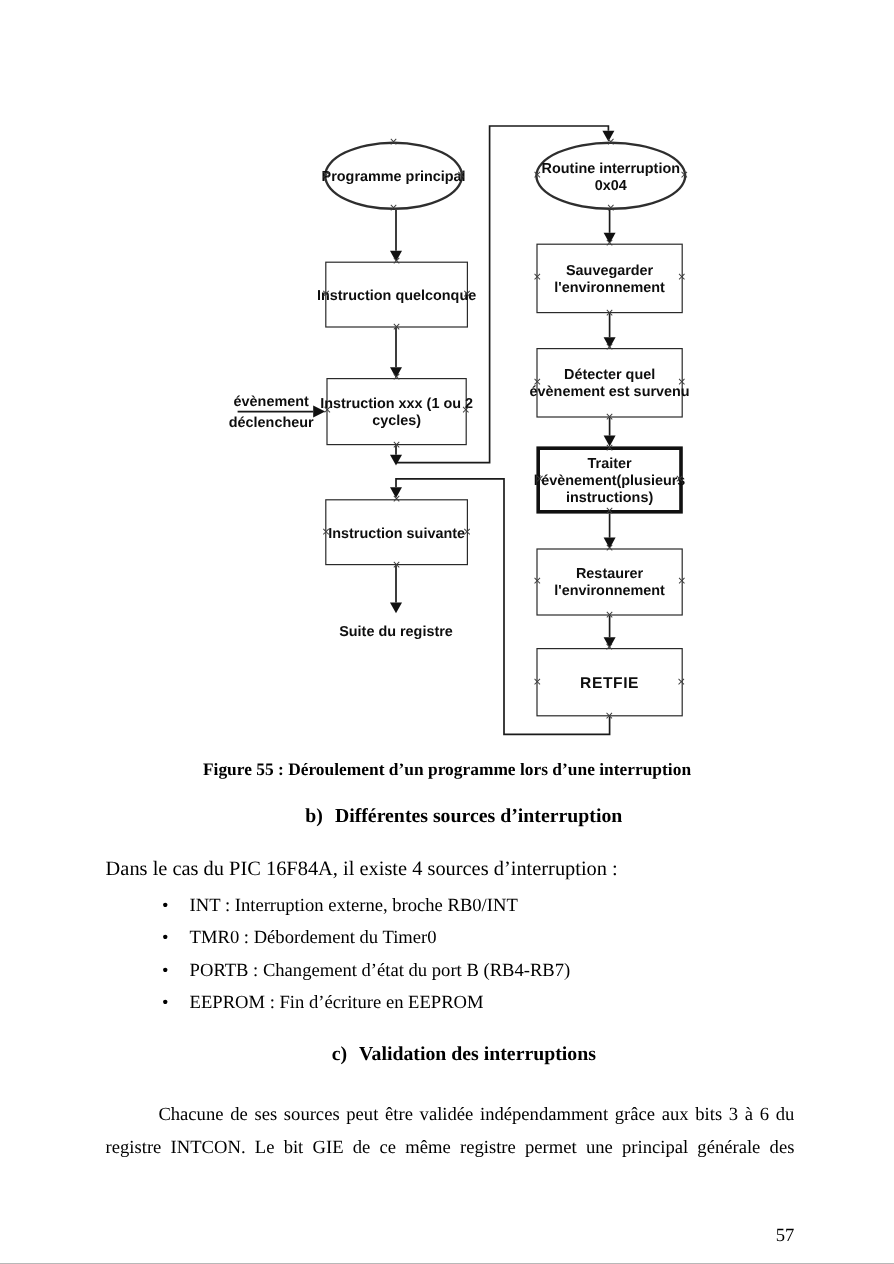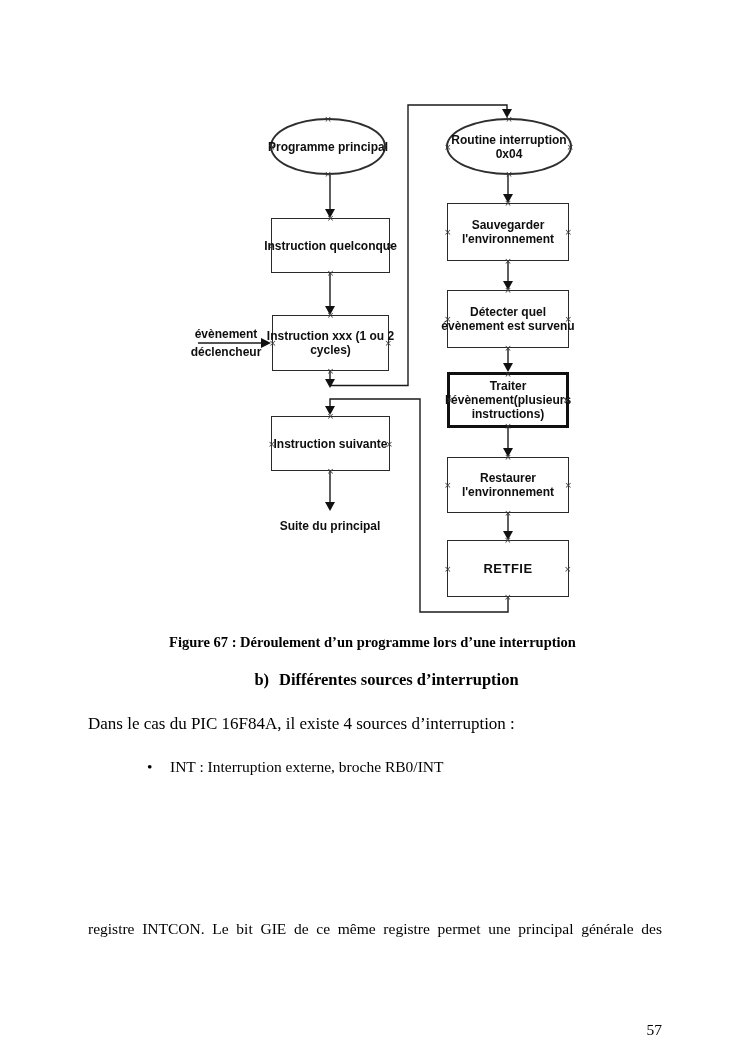--- a/index.html
+++ b/index.html
@@ -34,21 +34,21 @@
   .caption{position:absolute; left:62px; top:634px; width:621px; text-align:center;
     font-weight:bold; font-size:14.5px;}
   .sec-head{position:absolute; left:76px; width:621px; text-align:center;
     font-weight:bold; font-size:16.5px;}
   .sec-head .pfx{margin-right:10px;}
   #head-b{top:670px;}
   #head-c{top:868px;}
   .intro{position:absolute; left:88px; top:714px; width:580px; font-size:17px;}
   .bullets{position:absolute; left:135px; top:741px; margin:0; padding:0; list-style:none;
     font-size:15.5px;}
-  .bullets li{position:relative; padding-left:23px; line-height:27px; margin:12px;}
+  .bullets li{position:relative; padding-left:23px; line-height:27px; margin:0;}
   .bullets li::before{content:"\2022"; position:absolute; left:0; top:0;}
   .para{position:absolute; left:88px; top:915px; width:574px; font-size:15.5px;}
   .para .pline{text-align:justify; text-align-last:justify; line-height:28px;}
   .para .pline.indent{text-indent:44px;}
   .pagenum{position:absolute; right:83px; top:977px; font-size:15.5px;margin-top:44px;}
 </style>
 </head>
 <body>
 
 <div class="page">
@@ -91,52 +91,59 @@
     <div class="node box" style="left:271px;top:218px;width:119px;height:55px;">Instruction quelconque<span class="hdl hdl-t">×</span><span class="hdl hdl-b">×</span><span class="hdl hdl-l">×</span><span class="hdl hdl-r">×</span></div>
 
     <div class="node box" style="left:272px;top:315px;width:117px;height:56px;">Instruction xxx (1 ou 2
 cycles)<span class="hdl hdl-t">×</span><span class="hdl hdl-b">×</span><span class="hdl hdl-l">×</span><span class="hdl hdl-r">×</span></div>
 
     <div class="node plain trigger" style="left:184px;top:325px;width:84px;height:36px;">évènement
 déclencheur</div>
 
     <div class="node box" style="left:271px;top:416px;width:119px;height:55px;">Instruction suivante<span class="hdl hdl-t">×</span><span class="hdl hdl-b">×</span><span class="hdl hdl-l">×</span><span class="hdl hdl-r">×</span></div>
 
-    <div class="node plain" style="left:268px;top:518px;width:124px;height:16px;">Suite du principal</div>
+    <div class="node plain" style="left:268px;top:518px;width:124px;height:16px;">Suite du registre</div>
 
     <div class="node ellipse" style="left:446px;top:118px;width:126px;height:57px;">Routine interruption
 0x04<span class="hdl hdl-t">×</span><span class="hdl hdl-b">×</span><span class="hdl hdl-l">×</span><span class="hdl hdl-r">×</span></div>
 
     <div class="node box" style="left:447px;top:203px;width:122px;height:58px;">Sauvegarder
 l'environnement<span class="hdl hdl-t">×</span><span class="hdl hdl-b">×</span><span class="hdl hdl-l">×</span><span class="hdl hdl-r">×</span></div>
 
     <div class="node box" style="left:447px;top:290px;width:122px;height:58px;">Détecter quel
 évènement est survenu<span class="hdl hdl-t">×</span><span class="hdl hdl-b">×</span><span class="hdl hdl-l">×</span><span class="hdl hdl-r">×</span></div>
 
     <div class="node box thick" style="left:447px;top:372px;width:122px;height:56px;">Traiter
 l'évènement(plusieurs
 instructions)<span class="hdl hdl-t">×</span><span class="hdl hdl-b">×</span><span class="hdl hdl-l">×</span><span class="hdl hdl-r">×</span></div>
 
     <div class="node box" style="left:447px;top:457px;width:122px;height:56px;">Restaurer
 l'environnement<span class="hdl hdl-t">×</span><span class="hdl hdl-b">×</span><span class="hdl hdl-l">×</span><span class="hdl hdl-r">×</span></div>
 
     <div class="node box retfie-label" style="left:447px;top:540px;width:122px;height:57px;">RETFIE<span class="hdl hdl-t">×</span><span class="hdl hdl-b">×</span><span class="hdl hdl-l">×</span><span class="hdl hdl-r">×</span></div>
   </div>
 
-  <div class="caption">Figure 67 : Déroulement d’un programme lors d’une interruption</div>
+  <div class="caption">Figure 55 : Déroulement d’un programme lors d’une interruption</div>
 
   <div class="sec-head" id="head-b">
     <span class="pfx">b)</span><span>Différentes sources d’interruption</span>
   </div>
 
   <div class="intro">Dans le cas du PIC 16F84A, il existe 4 sources d’interruption :</div>
 
   <ul class="bullets">
     <li>INT : Interruption externe, broche RB0/INT</li>
+    <li>TMR0 : Débordement du Timer0</li>
+    <li>PORTB : Changement d’état du port B (RB4-RB7)</li>
+    <li>EEPROM : Fin d’écriture en EEPROM</li>
   </ul>
 
+  <div class="sec-head" id="head-c">
+    <span class="pfx">c)</span><span>Validation des interruptions</span>
+  </div>
 
   <div class="para">
+    <div class="pline indent">Chacune de ses sources peut être validée indépendamment grâce aux bits 3 à 6 du</div>
     <div class="pline">registre INTCON. Le bit GIE de ce même registre permet une principal générale des</div>
   </div>
 
   <div class="pagenum">57</div>
 </div>
 
 </body></html>

